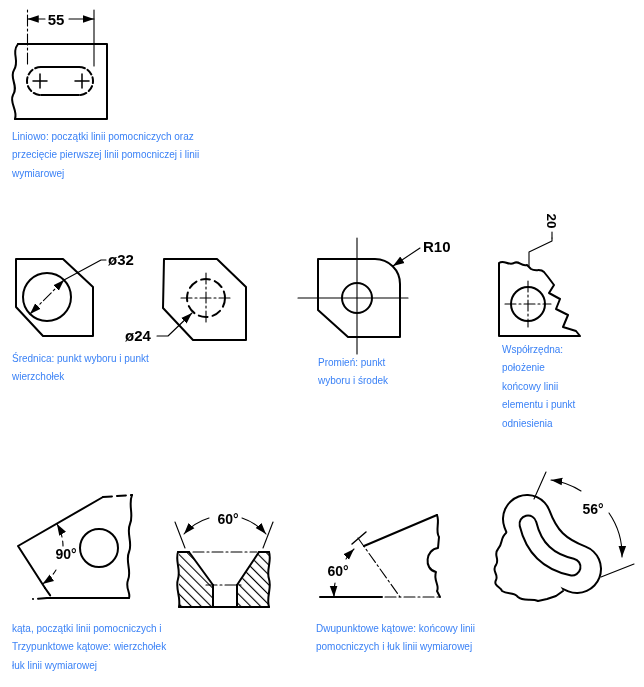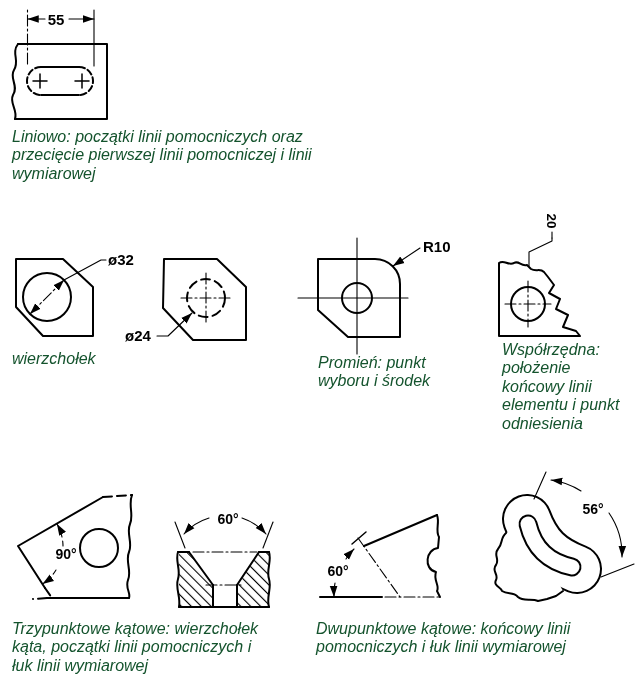--- a/index.html
+++ b/index.html
@@ -9,21 +9,21 @@
   .ln{fill:none;stroke:#000;stroke-linecap:round;stroke-linejoin:round;}
   .w2{stroke-width:2;}
   .w15{stroke-width:1.5;}
   .w1{stroke-width:1.1;}
   .dash{stroke-dasharray:9,5;}
   .dashdot{stroke-dasharray:11,3,2,3;}
   .arcdash{stroke-dasharray:5,4;}
   .smalldash{stroke-dasharray:6,3;}
   text.dim{font-family:"Liberation Sans",sans-serif;font-weight:bold;font-size:15px;fill:#000;}
   text.dima{font-family:"Liberation Sans",sans-serif;font-weight:bold;font-size:14px;fill:#000;text-anchor:middle;}
-  .cap{position:absolute;color:#14532d;font-size:16px;line-height:18.4px;white-space:nowrap;font-style:italic;}
+  .cap{position:absolute;color:#3b82f6;font-size:10px;line-height:18.4px;white-space:nowrap;}
 </style>
 </head>
 <body>
 
 <div class="canvas">
 
 <svg width="644" height="687" viewBox="0 0 644 687">
   <defs>
     <marker id="arr" viewBox="0 0 10 8" refX="9.3" refY="4" markerWidth="11" markerHeight="8.8" orient="auto-start-reverse">
       <path d="M0,0.8 L9.3,4 L0,7.2 Z" fill="#000"></path>
@@ -142,39 +142,40 @@
   </g>
 </svg>
 
   <div class="cap" style="left:12px;top:128px">
     <div>Liniowo: początki linii pomocniczych oraz</div>
     <div>przecięcie pierwszej linii pomocniczej i linii</div>
     <div>wymiarowej</div>
   </div>
 
   <div class="cap" style="left:12px;top:350px">
+    <div>Średnica: punkt wyboru i punkt</div>
     <div>wierzchołek</div>
   </div>
 
   <div class="cap" style="left:318px;top:354px">
     <div>Promień: punkt</div>
     <div>wyboru i środek</div>
   </div>
 
   <div class="cap" style="left:502px;top:341px">
     <div>Współrzędna:</div>
     <div>położenie</div>
     <div>końcowy linii</div>
     <div>elementu i punkt</div>
     <div>odniesienia</div>
   </div>
 
   <div class="cap" style="left:12px;top:620px">
+    <div>kąta, początki linii pomocniczych i</div>
     <div>Trzypunktowe kątowe: wierzchołek</div>
-    <div>kąta, początki linii pomocniczych i</div>
     <div>łuk linii wymiarowej</div>
   </div>
 
   <div class="cap" style="left:316px;top:620px">
     <div>Dwupunktowe kątowe: końcowy linii</div>
     <div>pomocniczych i łuk linii wymiarowej</div>
   </div>
 
 </div>
 

